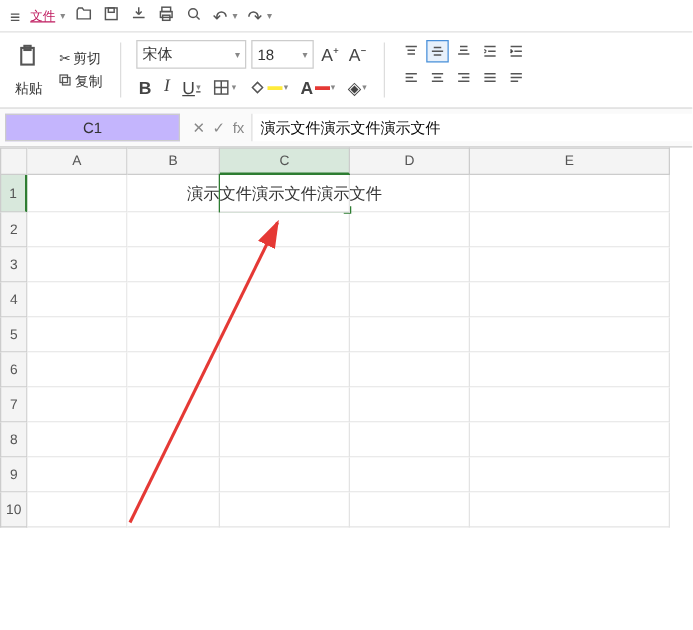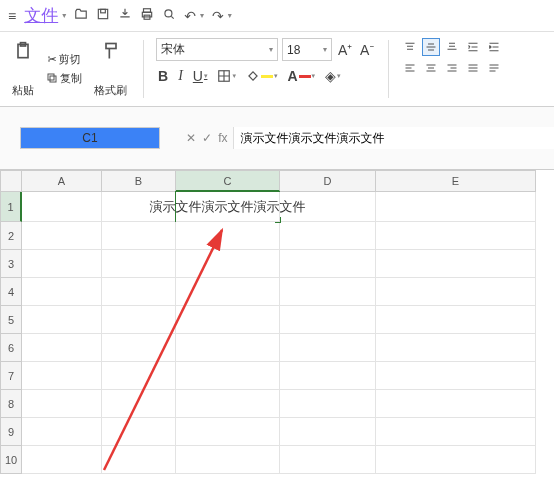--- a/index.html
+++ b/index.html
@@ -1,41 +1,41 @@
 <!DOCTYPE html>
 <html><head>
 <meta charset="utf-8">
 <style>
 * { margin: 0; padding: 0; box-sizing: border-box; }
 body { font-family: "Microsoft YaHei", Arial, sans-serif; font-size: 12px; background: #fff; color: #333; width: 554px; height: 504px; overflow: hidden; }
 .topbar { display: flex; align-items: center; padding: 4px 8px; gap: 8px; border-bottom: 1px solid #e0e0e0; }
 .topbar .icn { color: #555; font-size: 14px; cursor: pointer; }
-.topbar .lbl { color: #8b5cf6; font-size: 17px; text-decoration: underline; }
+.topbar .lbl { color: #be185d; font-size: 10px; text-decoration: underline; }
 .topbar .drop { color: #888; font-size: 8px; margin-left: -4px; }
 .ribbon { display: flex; padding: 6px 8px; gap: 10px; border-bottom: 1px solid #d0d0d0; align-items: stretch; }
 .rb-group { display: flex; gap: 6px; align-items: center; }
 .rb-group.col { flex-direction: column; gap: 2px; align-items: center; }
-.rb-big { display: flex; flex-direction: column; align-items: center; gap: 16px; cursor: pointer; padding: 2px 4px; }
+.rb-big { display: flex; flex-direction: column; align-items: flex-start; gap: 2px; cursor: pointer; padding: 2px 4px; }
 .rb-big .ic { font-size: 18px; }
 .rb-big .tx { font-size: 11px; color: #333; }
 .rb-item { display: flex; align-items: center; gap: 2px; cursor: pointer; padding: 1px 2px; font-size: 11px; }
 .sep { width: 1px; background: #ddd; align-self: stretch; margin: 2px 2px; }
 .font-sel { display: flex; gap: 4px; }
 .sel { border: 1px solid #ccc; background: #fff; padding: 2px 4px; font-size: 12px; display: flex; align-items: center; gap: 4px; }
-.sel.font { width: 122px; }
+.sel.font { width: 88px; }
 .sel.size { width: 50px; }
 .sel .dd { color: #888; font-size: 8px; margin-left: auto; }
 .fmt-row { display: flex; gap: 6px; align-items: center; margin-top: 4px; }
 .fmt-btn { cursor: pointer; font-size: 14px; color: #444; padding: 1px 2px; display: inline-flex; align-items: center; }
 .fmt-btn .dd { font-size: 7px; color: #888; margin-left: 1px; }
 .align-grid { display: grid; grid-template-columns: repeat(5, 18px); grid-template-rows: repeat(2, 18px); gap: 3px; }
 .al-btn { border: 1px solid transparent; display: flex; align-items: center; justify-content: center; cursor: pointer; font-size: 12px; color: #555; }
 .al-btn.sel2 { border-color: #4a90d9; background: #e8f1fb; }
 .formula-bar { display: flex; align-items: center; border-bottom: 1px solid #ccc; background: #fafafa; }
-.name-box { width: 140px; border: 1px solid #ccc; margin: 20px; padding: 3px 8px; background: #3b82f6; text-align: center; font-size: 12px; }
+.name-box { width: 140px; border: 1px solid #ccc; margin: 4px; padding: 3px 8px; background: #c4b5fd; text-align: center; font-size: 12px; }
 .fx-ctrl { display: flex; gap: 6px; padding: 0 6px; color: #888; }
 .fx-input { flex: 1; border: none; background: #fff; padding: 4px 6px; font-size: 12px; outline: none; border-left: 1px solid #ddd; }
 .sheet { display: flex; position: relative; }
 .corner { width: 22px; height: 22px; border: 1px solid #ccc; background: #f4f4f4; }
 .col-hdrs { display: flex; }
 .col-h { height: 22px; border: 1px solid #ccc; border-left: none; background: #f4f4f4; display: flex; align-items: center; justify-content: center; font-size: 11px; color: #555; }
 .col-h.sel3 { background: #d8e8dc; border-bottom: 2px solid #2e7d32; }
 .row-hdrs { display: flex; flex-direction: column; }
 .row-h { width: 22px; border: 1px solid #ccc; border-top: none; background: #f4f4f4; display: flex; align-items: center; justify-content: center; font-size: 11px; color: #555; }
 .row-h.sel3 { background: #d8e8dc; border-right: 2px solid #2e7d32; }
@@ -95,27 +95,20 @@
           <span>剪切</span>
         </div>
       <div class="rb-item">
           <span><svg width="12" height="12" viewBox="0 0 24 24" fill="none" stroke="#555" stroke-width="2">
               <rect x="4" y="4" width="12" height="12"></rect>
               <rect x="8" y="8" width="12" height="12"></rect>
             </svg></span>
           <span>复制</span>
         </div>
     </div>
-    <div class="rb-big">
-      <span class="ic"><svg width="20" height="22" viewBox="0 0 24 24" fill="none" stroke="#555" stroke-width="2">
-            <rect x="6" y="3" width="12" height="6"></rect>
-            <path d="M10 9v12"></path>
-          </svg></span>
-      <span class="tx">格式刷</span>
-    </div>
   </div>
   <div class="sep"></div>
   <div class="rb-group col" style="align-items:flex-start">
     <div class="font-sel">
       <div class="sel font">
           <span>宋体</span>
           <span class="dd">▾</span>
         </div>
       <div class="sel size">
           <span>18</span>

